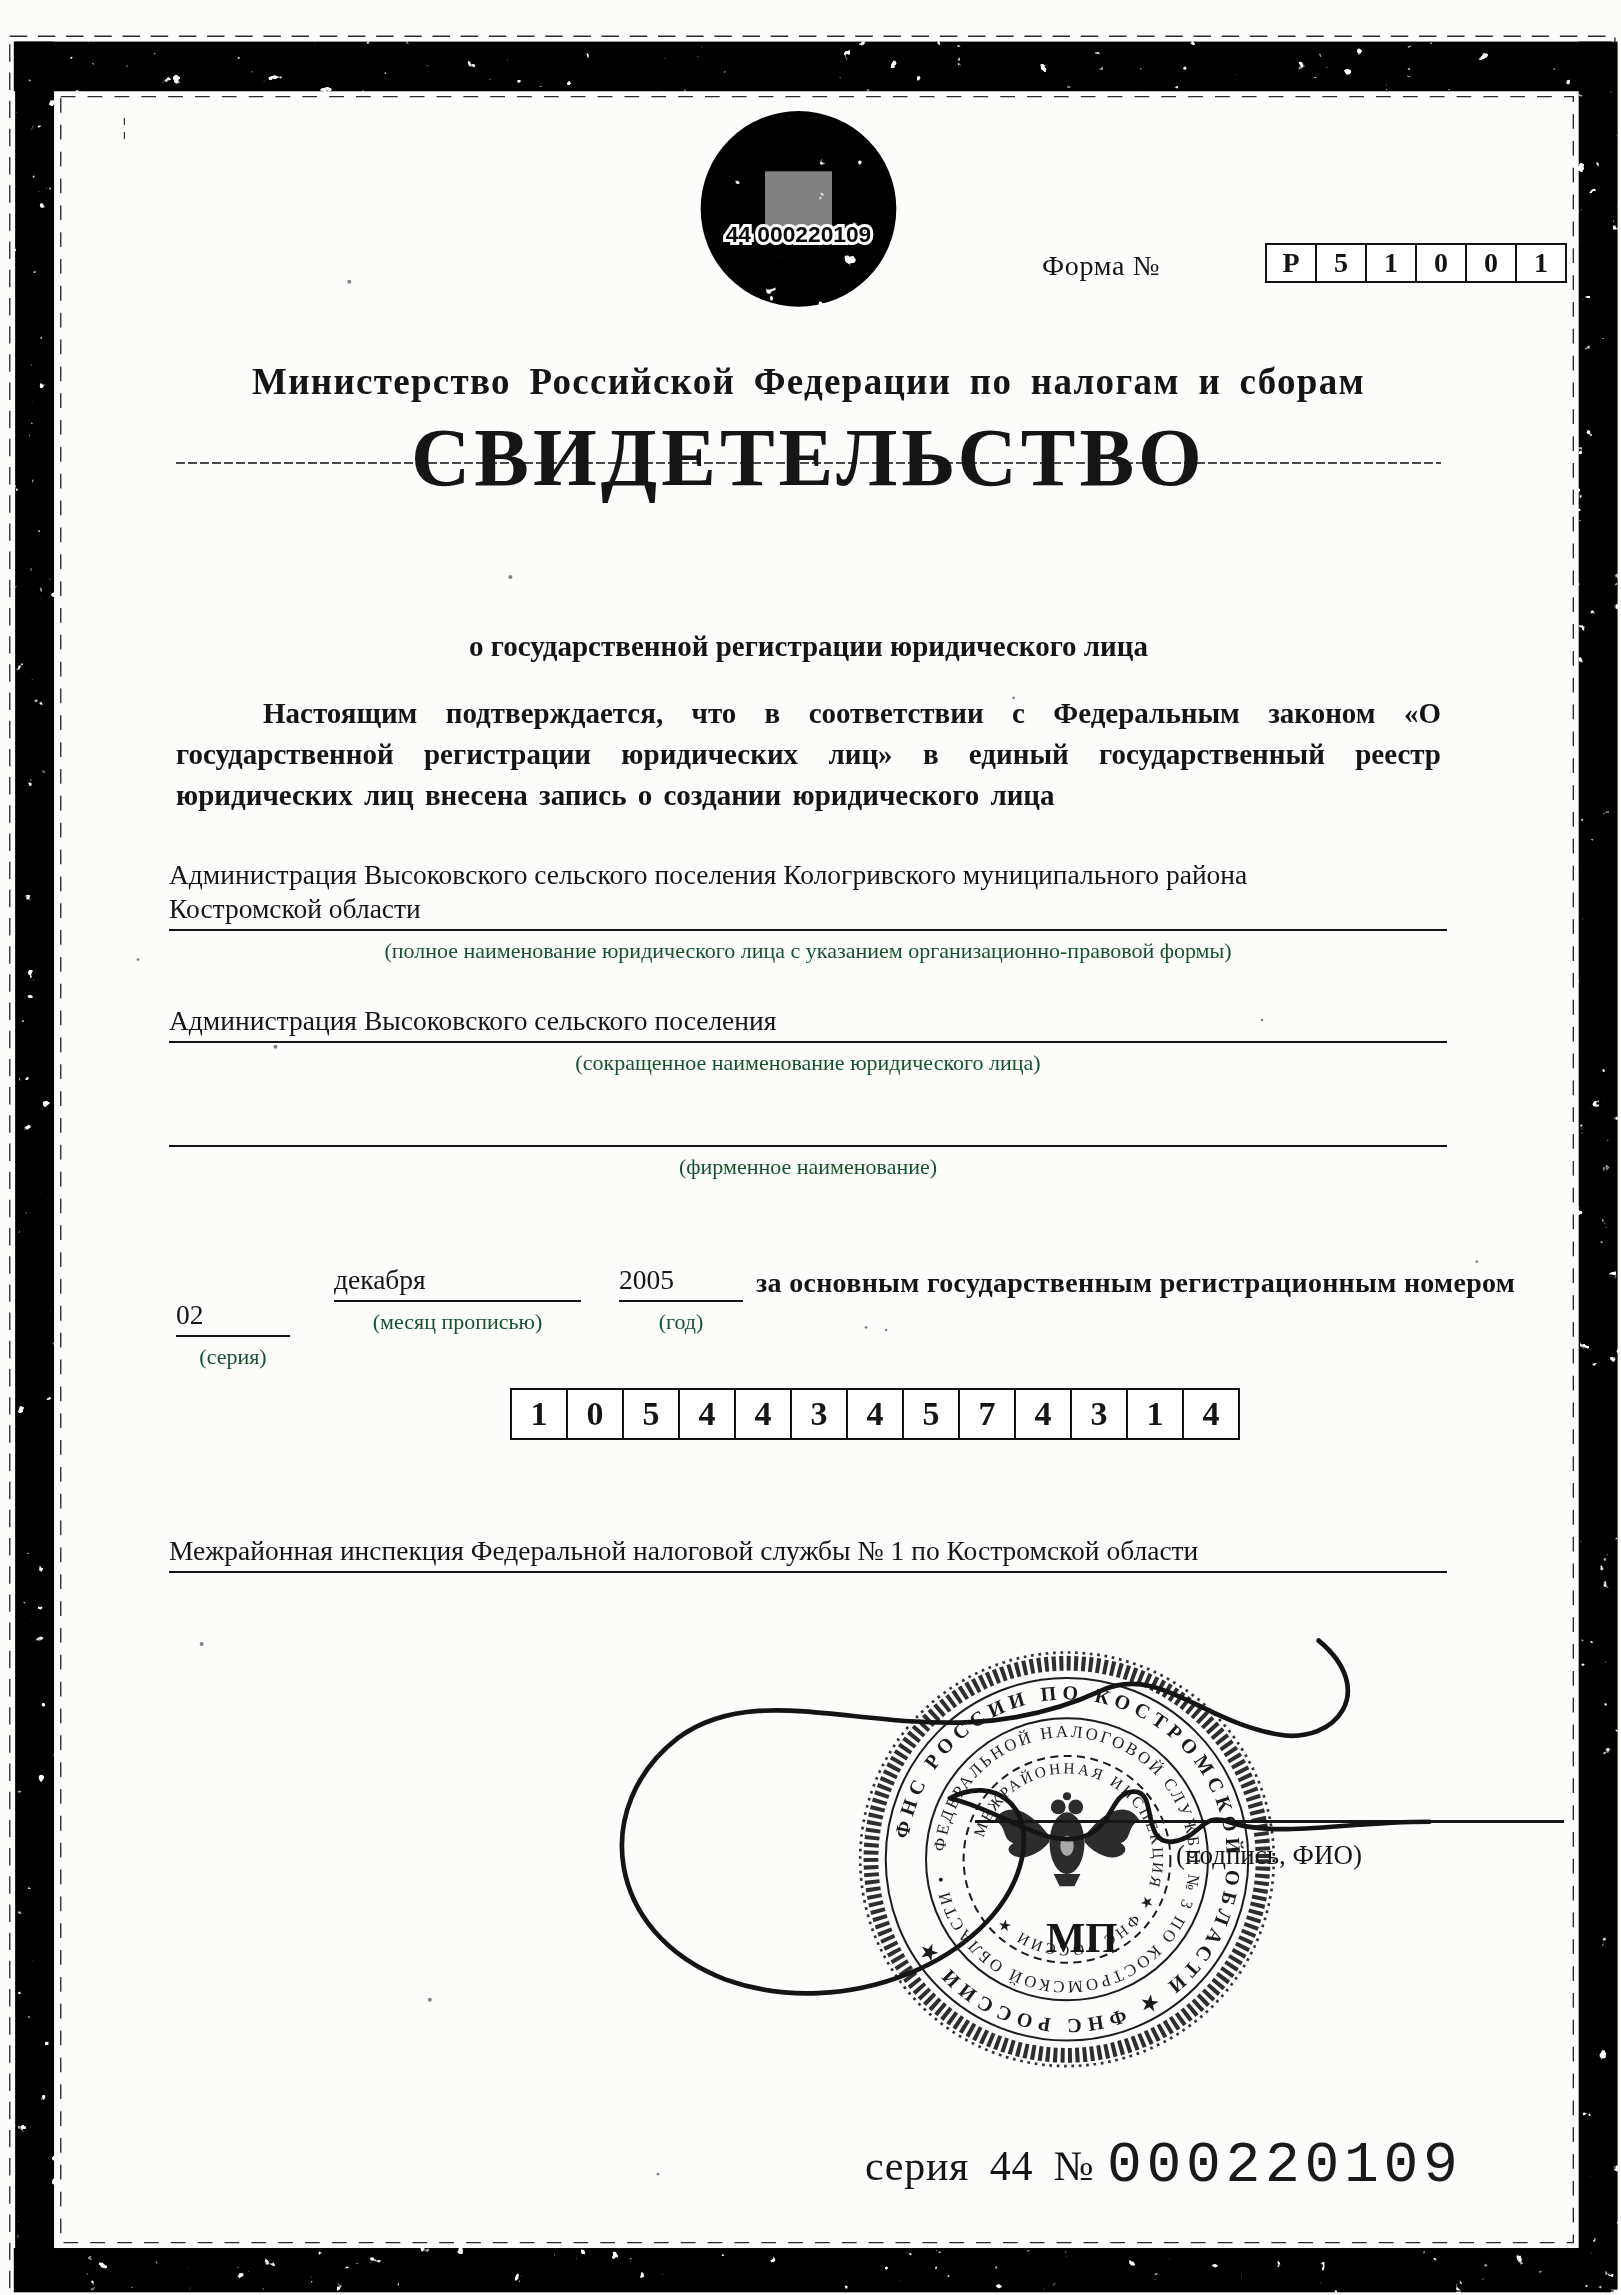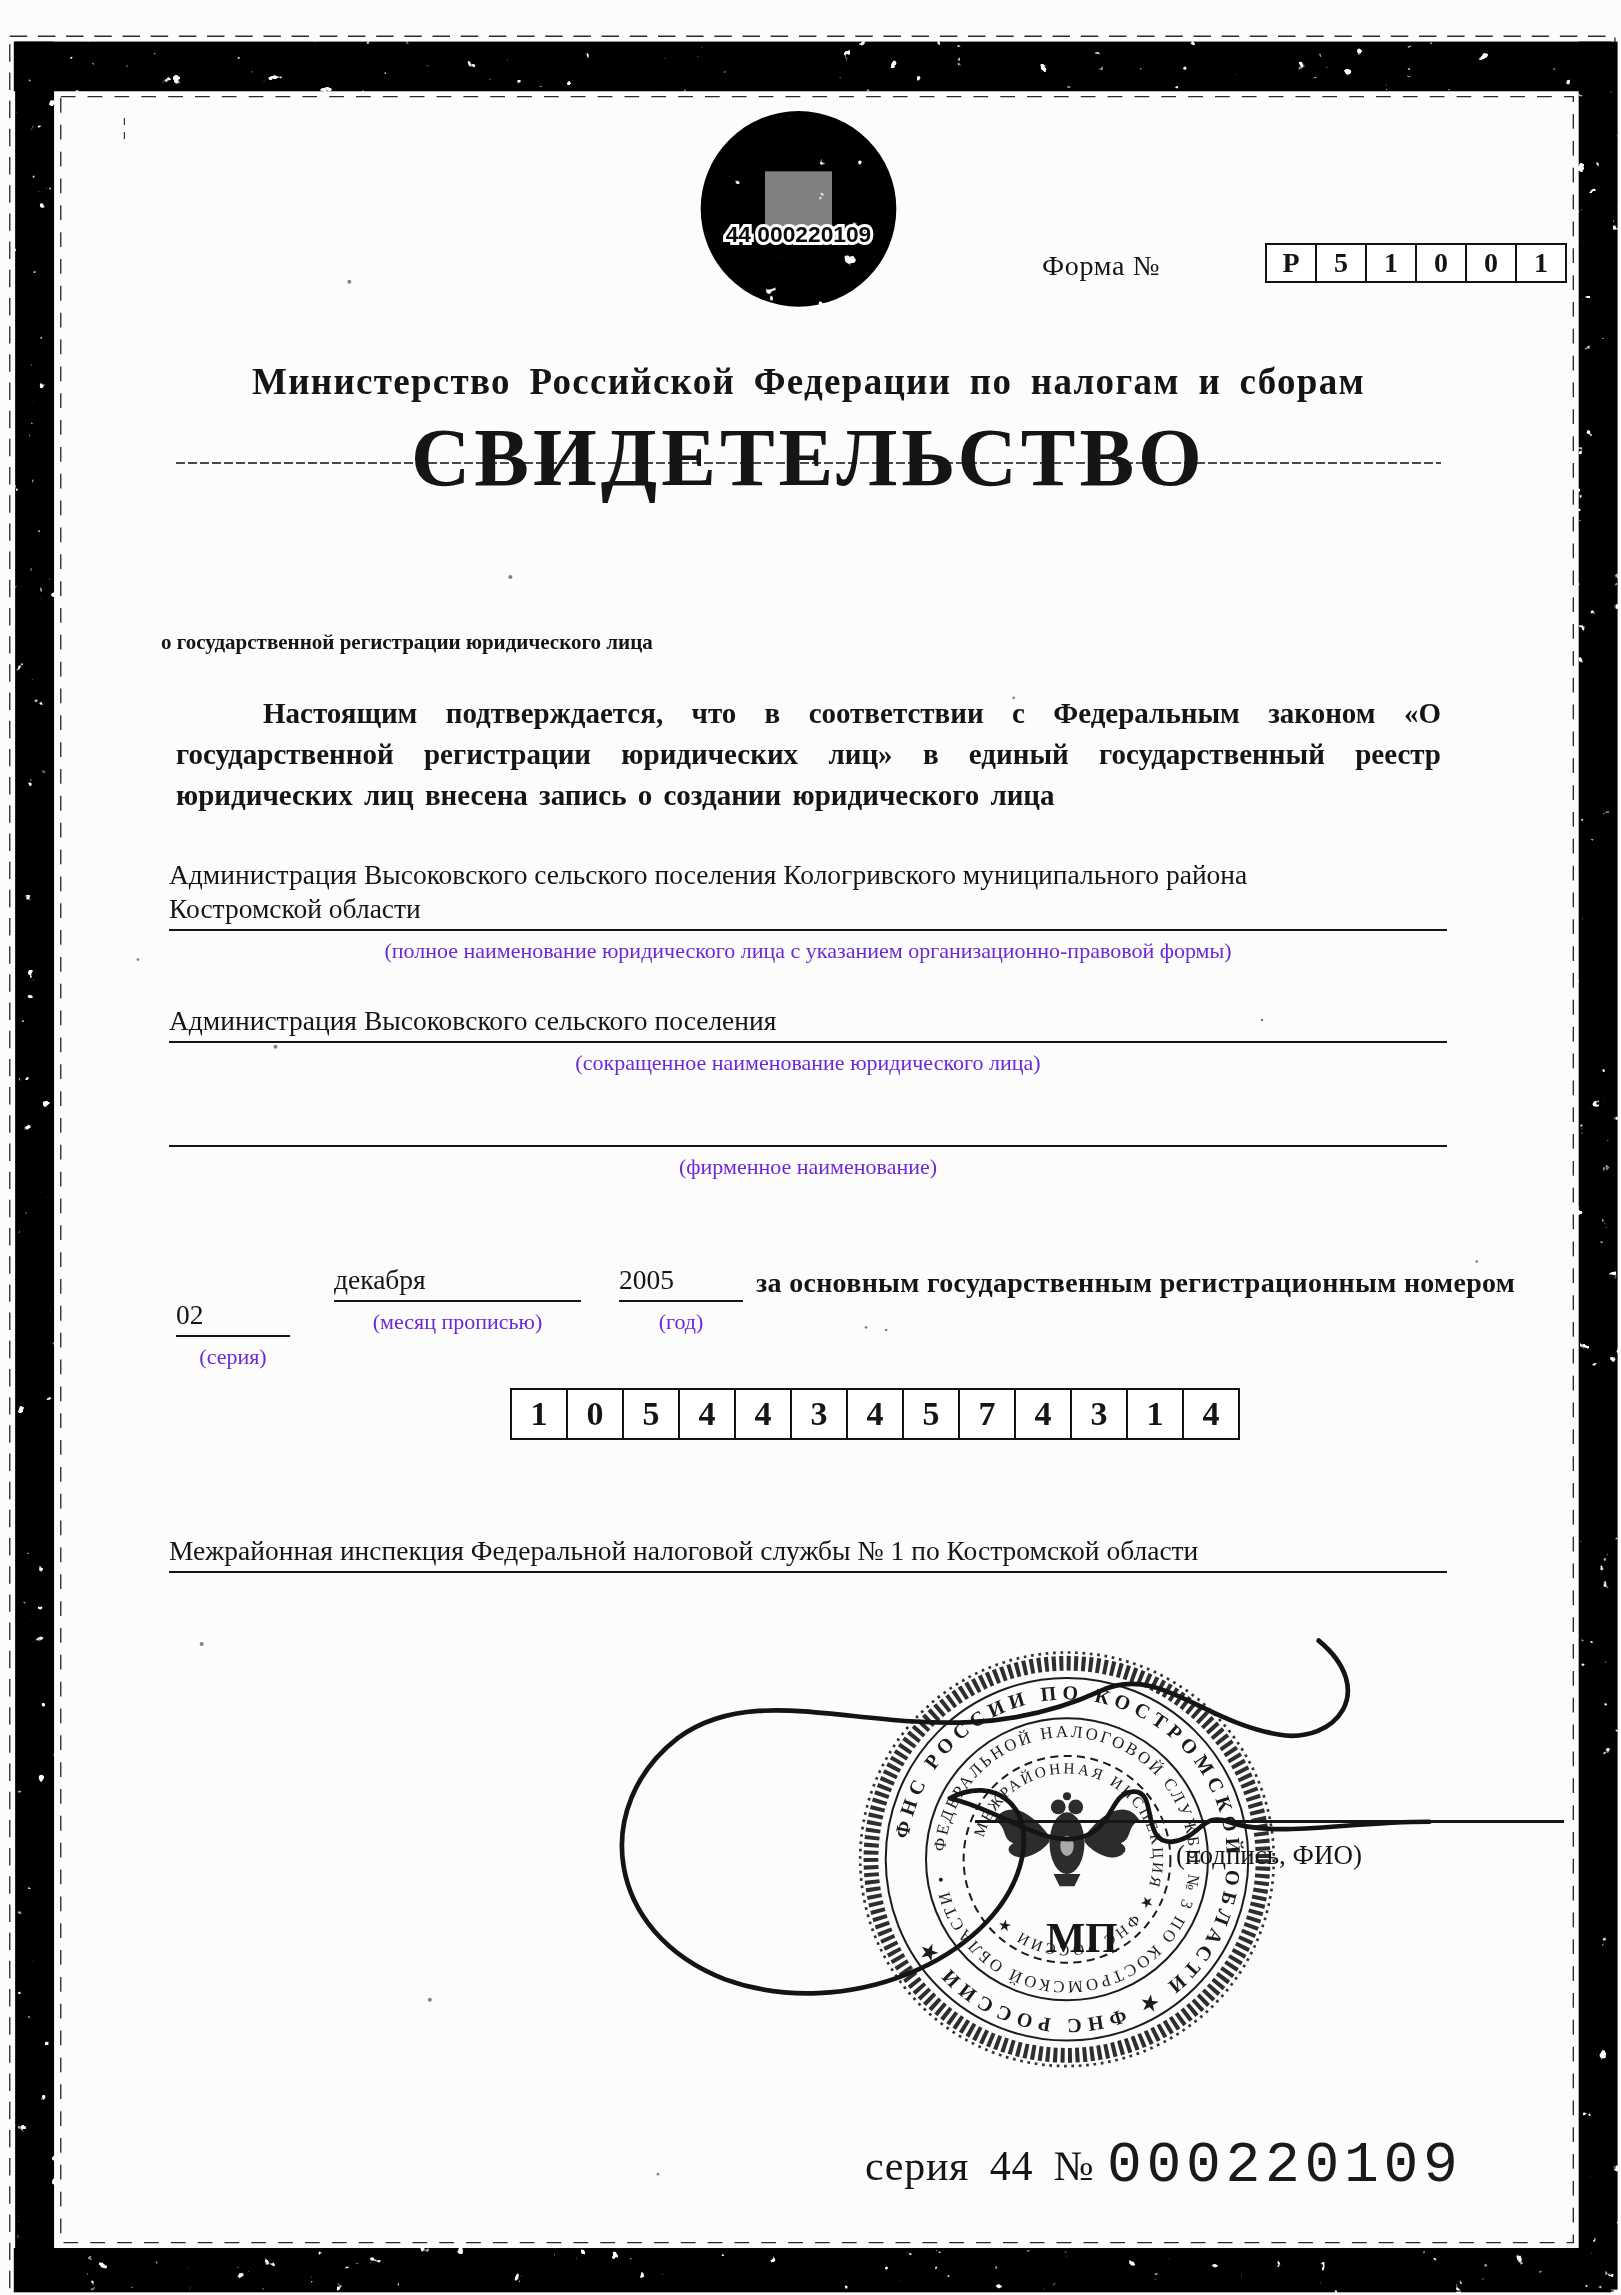--- a/index.html
+++ b/index.html
@@ -23,28 +23,28 @@
   }
   .code-boxes .cell:first-child{border-left:none;}
 
   .ministry{left:161px;top:360px;width:1295px;text-align:center;font-size:37px;font-weight:bold;
     letter-spacing:1.3px;word-spacing:8px;white-space:nowrap;}
   .rule-dash{left:176px;top:462px;width:1265px;height:2px;
     background:repeating-linear-gradient(90deg,#2a2a2a 0 8.7px,rgba(0,0,0,0) 8.7px 12px);opacity:.85;}
 
   .cert-title{left:161px;top:422px;width:1295px;text-align:center;font-size:82px;font-weight:bold;
     letter-spacing:4px;top:411px;}
-  .cert-subtitle{left:161px;top:630px;width:1295px;font-size:21px;font-weight:bold;}
+  .cert-subtitle{left:161px;top:630px;width:1295px;text-align:center;font-size:29px;font-weight:bold;}
 
   .body-par{left:176px;top:693px;width:1265px;font-size:29px;font-weight:bold;line-height:41px;
     text-align:justify;text-indent:87px;word-spacing:4px;}
 
   .field{position:absolute;}
   .field .value{border-bottom:2.7px solid #161616;text-align:left;font-size:27.5px;line-height:34px;padding-bottom:3px;}
-  .field .caption{text-align:center;font-size:22px;padding-top:6.7px;color:#6d28d9;}
+  .field .caption{text-align:center;font-size:22px;padding-top:6.7px;color:#14532d;}
 
   .f-fullname{left:169px;top:858px;width:1278px;}
   .f-shortname{left:169px;top:1004px;width:1278px;}
   .f-firmname{left:169px;top:1107px;width:1278px;}
   .f-firmname .value{height:35px;}
 
   .f-day{left:176px;top:1298px;width:114px;}
   .f-month{left:334px;top:1263px;width:247px;}
   .f-year{left:619px;top:1263px;width:124px;}
   .ogrn-label{left:756px;top:1267px;font-size:28px;font-weight:bold;white-space:nowrap;letter-spacing:0.3px;}

